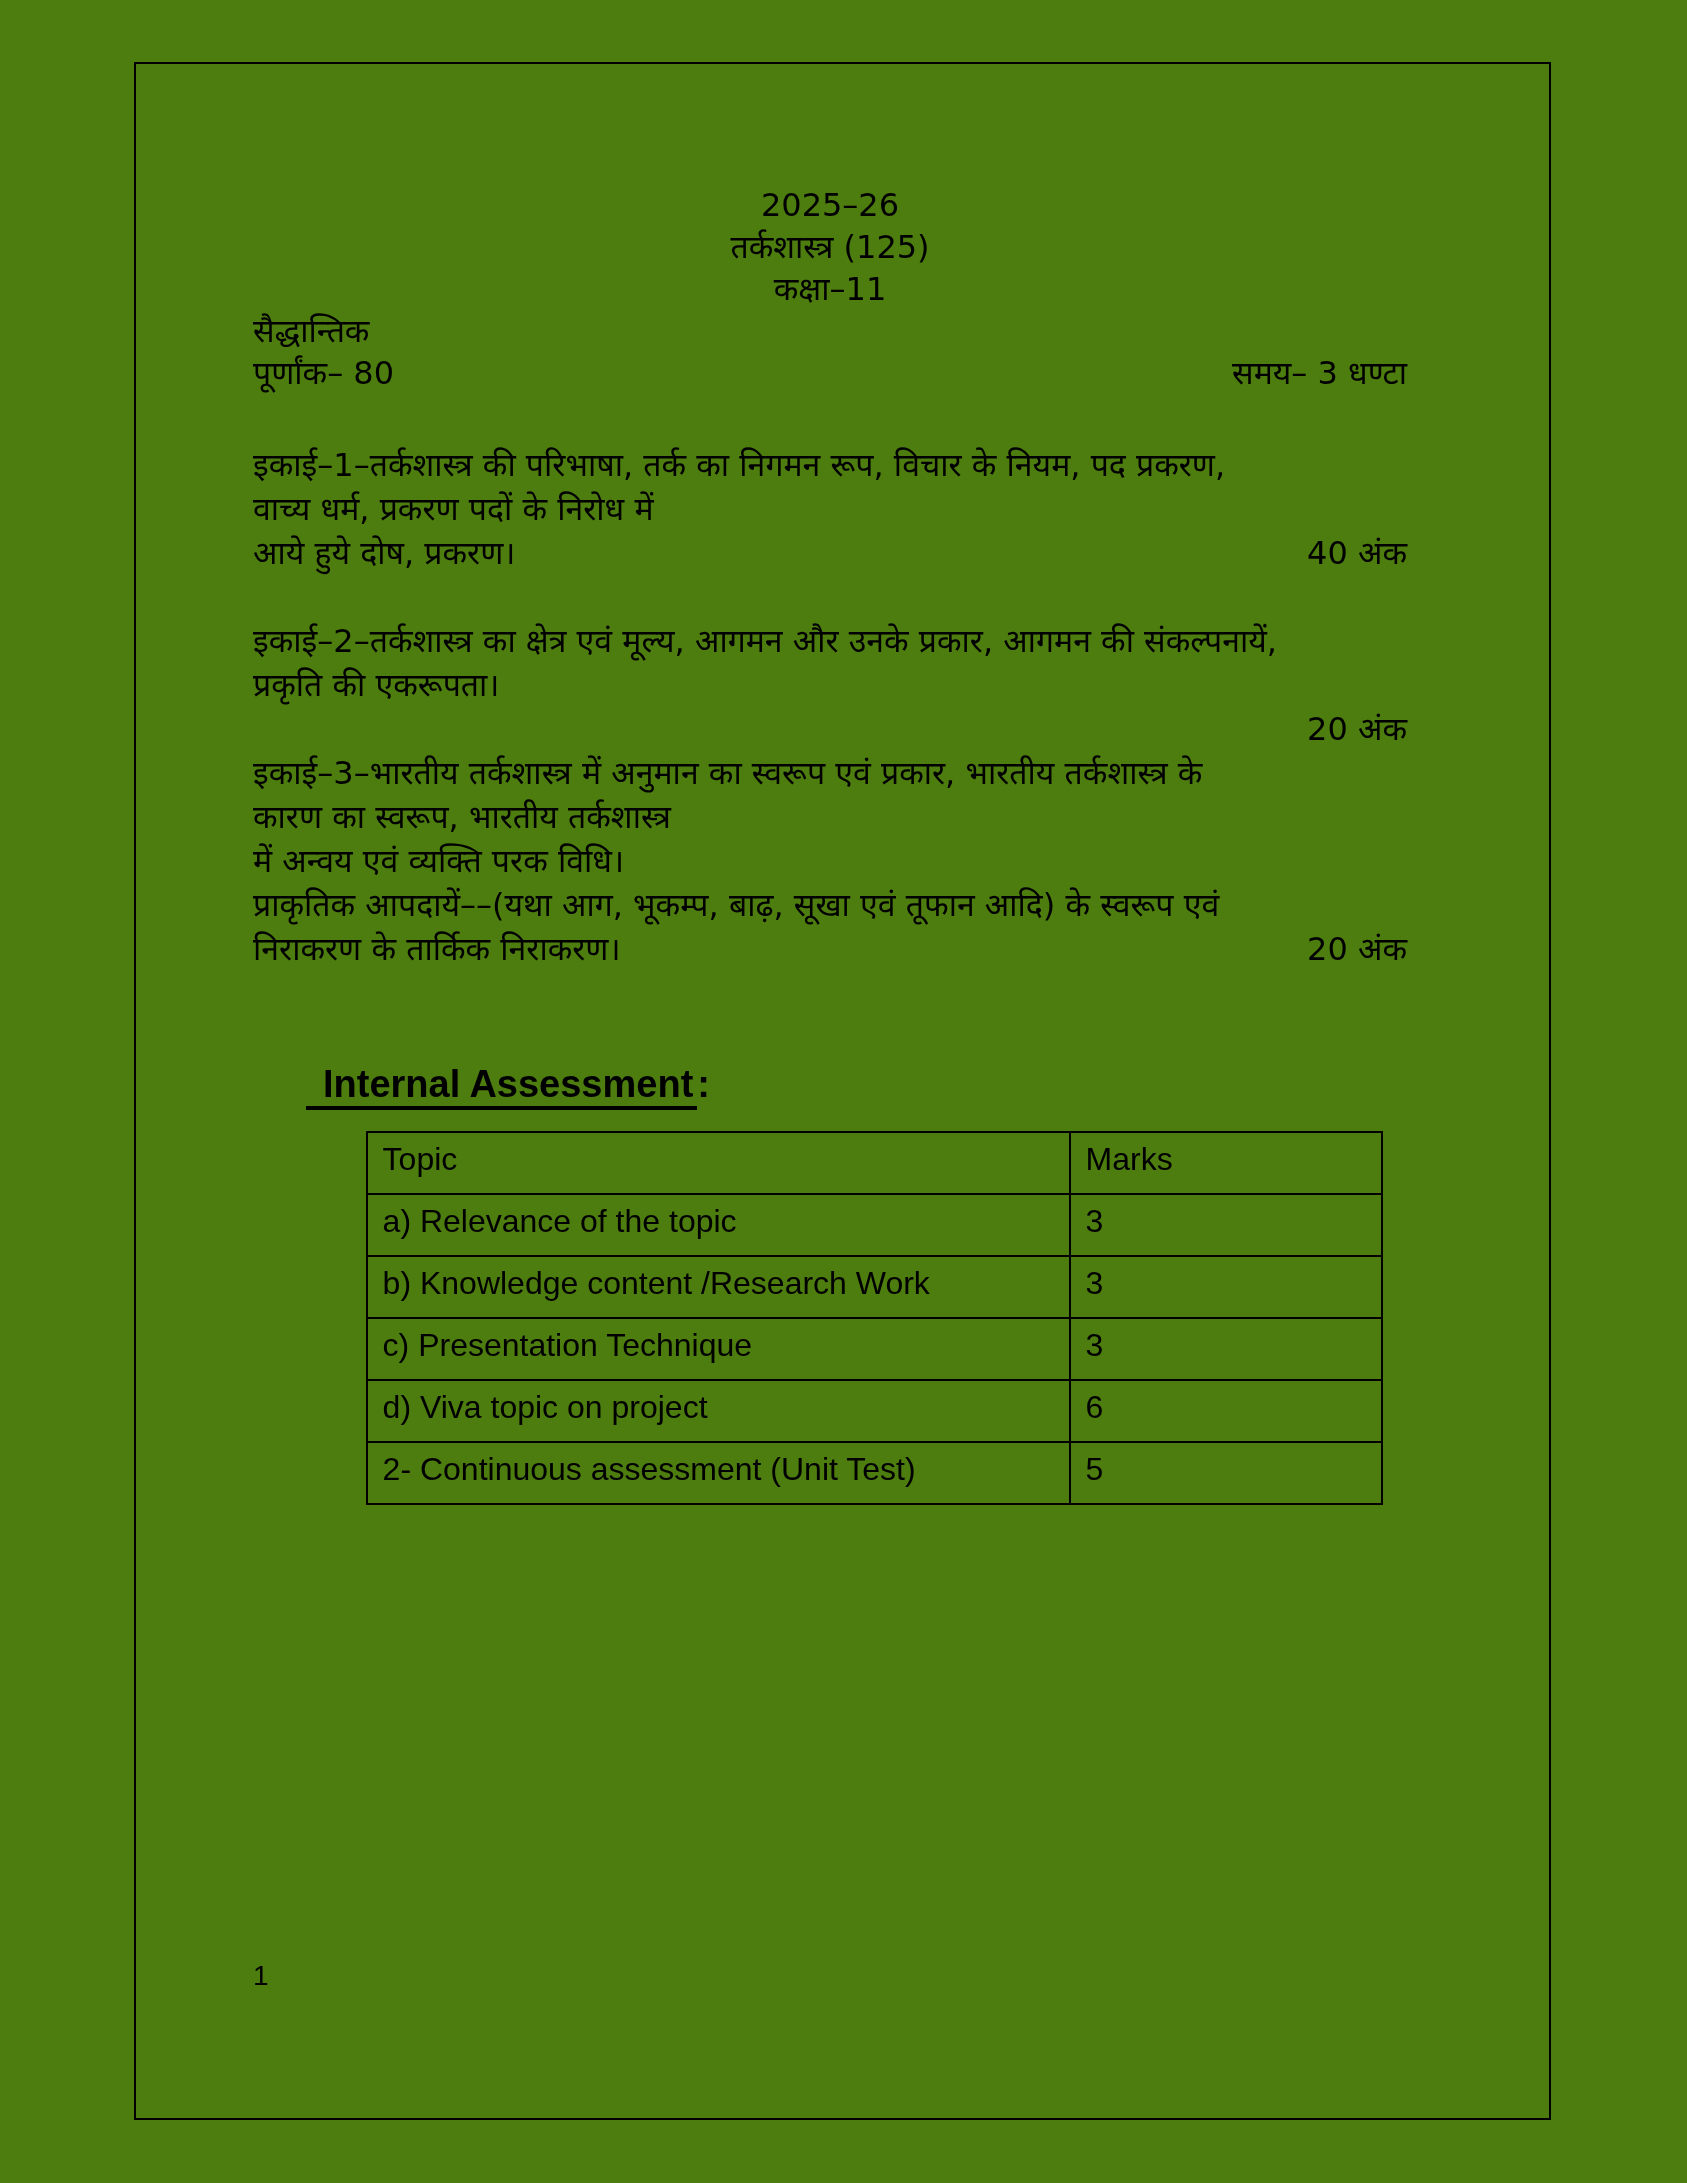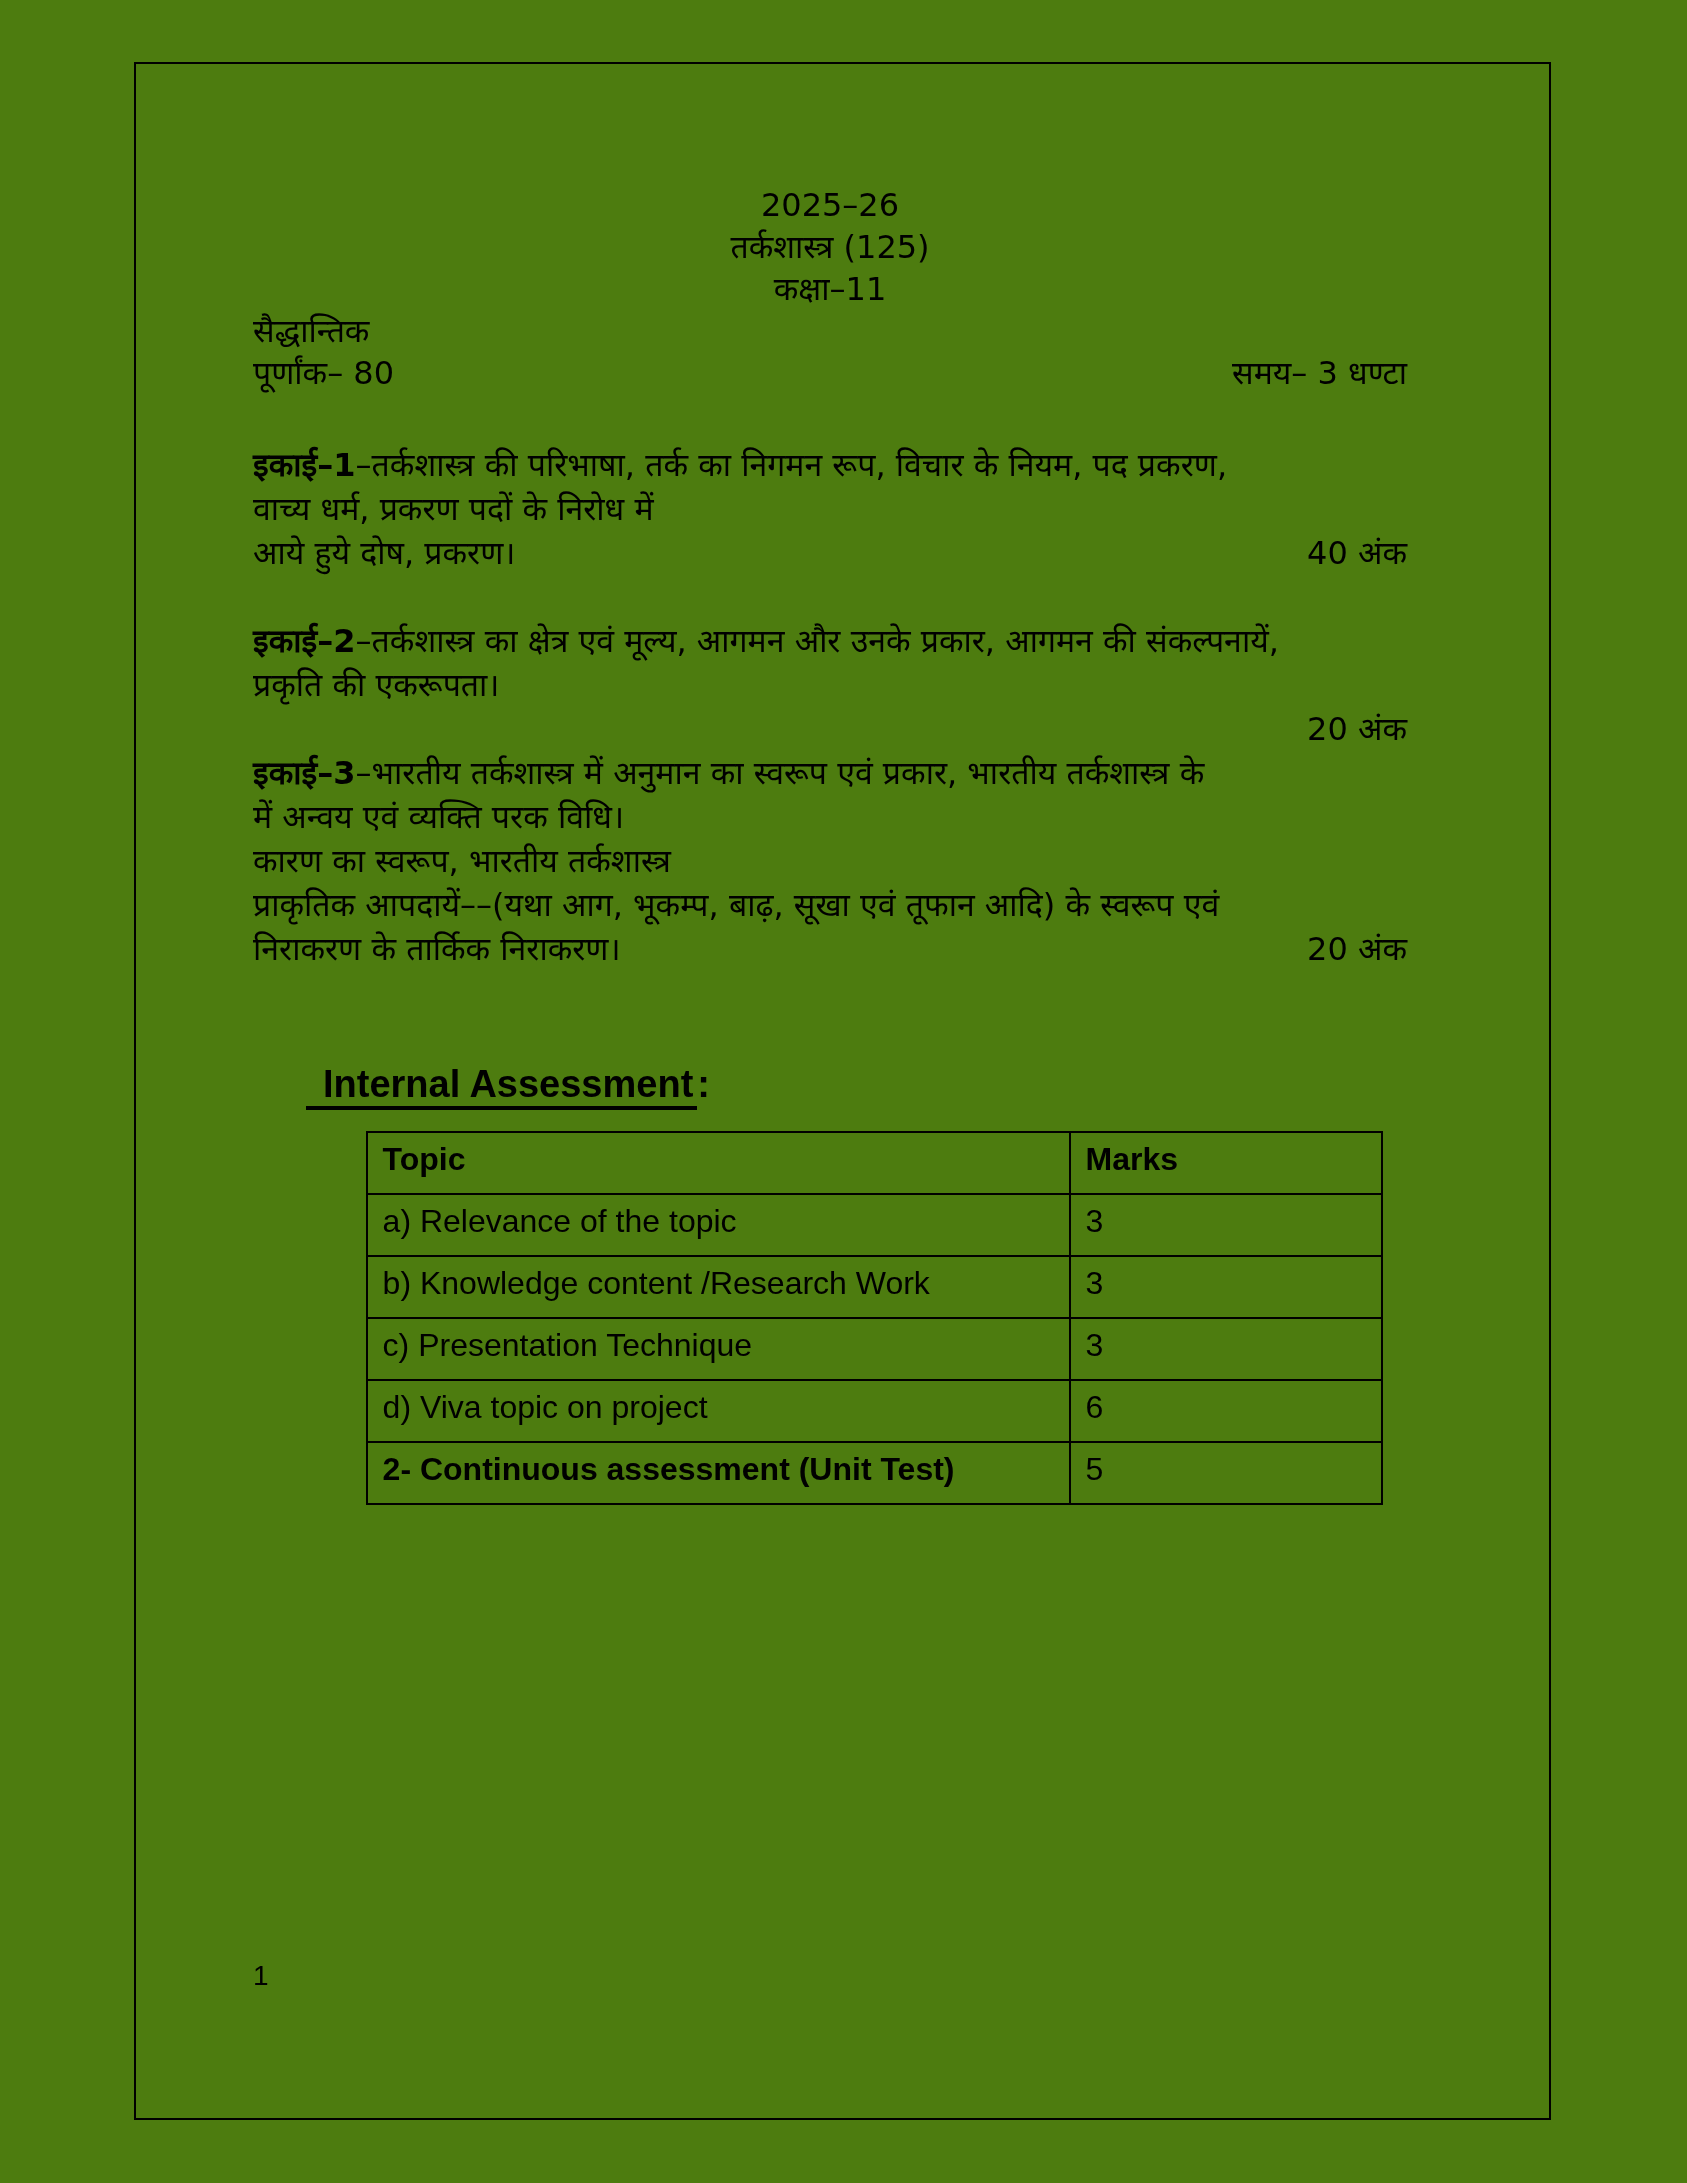--- a/index.html
+++ b/index.html
@@ -8,21 +8,21 @@
 
   
   .hindi{font-family:"DejaVu Sans","Liberation Sans",sans-serif;}
   .doc-header{position:absolute;left:253px;top:184px;width:1154px;font-size:32px;line-height:42px;}
   .doc-header .center{text-align:center;}
   .split{display:flex;justify-content:space-between;align-items:baseline;}
 
   .units{position:absolute;left:253px;top:443px;width:1154px;font-size:32px;line-height:44px;}
   .line{white-space:nowrap;}
   .spacer{height:44px;}
-  .b{font-weight:bold;}
+  .b{font-weight:normal;}
 
   
   .ia-heading{position:absolute;left:306px;top:1066px;font-family:"Liberation Sans","DejaVu Sans",sans-serif;
               font-size:38px;font-weight:bold;line-height:37px;}
   .ia-heading .u{display:inline-block;padding:0 4px 2.6px 17px;border-bottom:4px solid #000;}
 
   
   .ia-table{position:absolute;left:366px;top:1131px;width:1014px;border-collapse:collapse;table-layout:fixed;
             font-family:"Liberation Sans","DejaVu Sans",sans-serif;font-size:32px;padding-left:41px;}
   .ia-table td{border:2.6px solid #000;vertical-align:top;padding:8px 16px 0 14.6px;height:52px;}
@@ -58,22 +58,22 @@
     <div class="spacer"></div>
 
     <div class="line"><span class="b">इकाई–2</span><span>–तर्कशास्त्र का क्षेत्र एवं मूल्य, आगमन और उनके प्रकार, आगमन की संकल्पनायें,</span></div>
     <div class="line">प्रकृति की एकरूपता।</div>
     <div class="split">
       <span></span>
       <span>20 अंक</span>
     </div>
 
     <div class="line"><span class="b">इकाई–3</span><span>–भारतीय तर्कशास्त्र में अनुमान का स्वरूप एवं प्रकार, भारतीय तर्कशास्त्र के</span></div>
+    <div class="line">कारण का स्वरूप, भारतीय तर्कशास्त्र</div>
     <div class="line">में अन्वय एवं व्यक्ति परक विधि।</div>
-    <div class="line">कारण का स्वरूप, भारतीय तर्कशास्त्र</div>
     <div class="line">प्राकृतिक आपदायें––(यथा आग, भूकम्प, बाढ़, सूखा एवं तूफान आदि) के स्वरूप एवं</div>
     <div class="split">
       <span>निराकरण के तार्किक निराकरण।</span>
       <span>20 अंक</span>
     </div>
   </div>
 
   <div class="ia-heading"><span class="u">Internal Assessment</span><span>:</span></div>
 
   <table class="ia-table">

